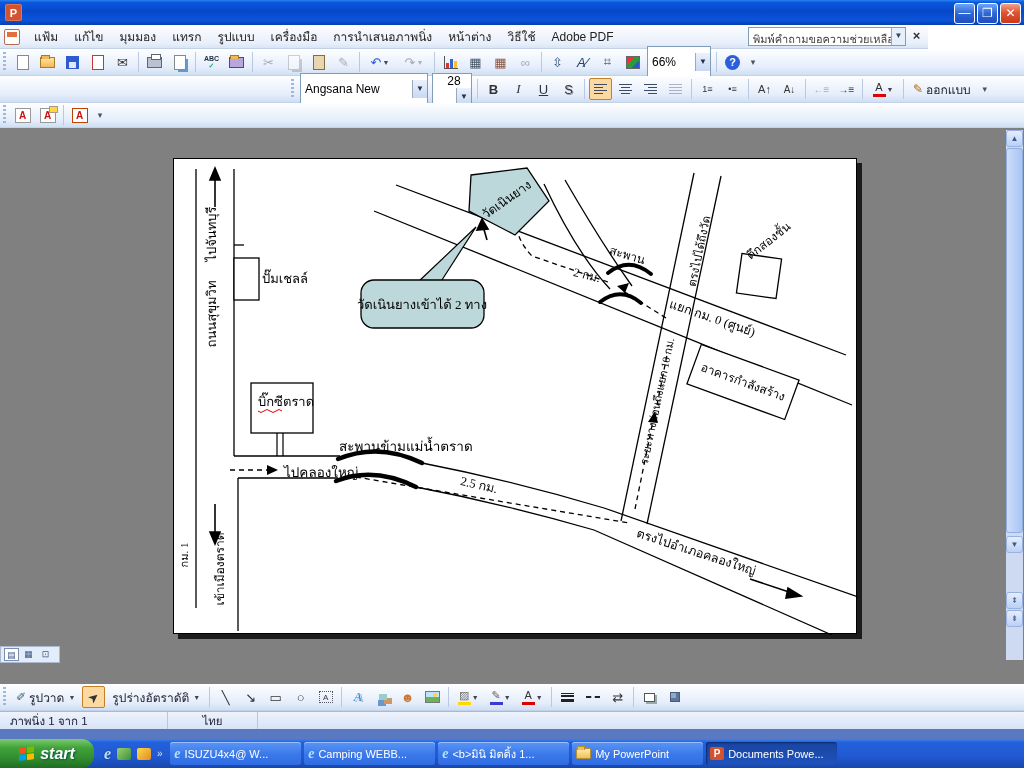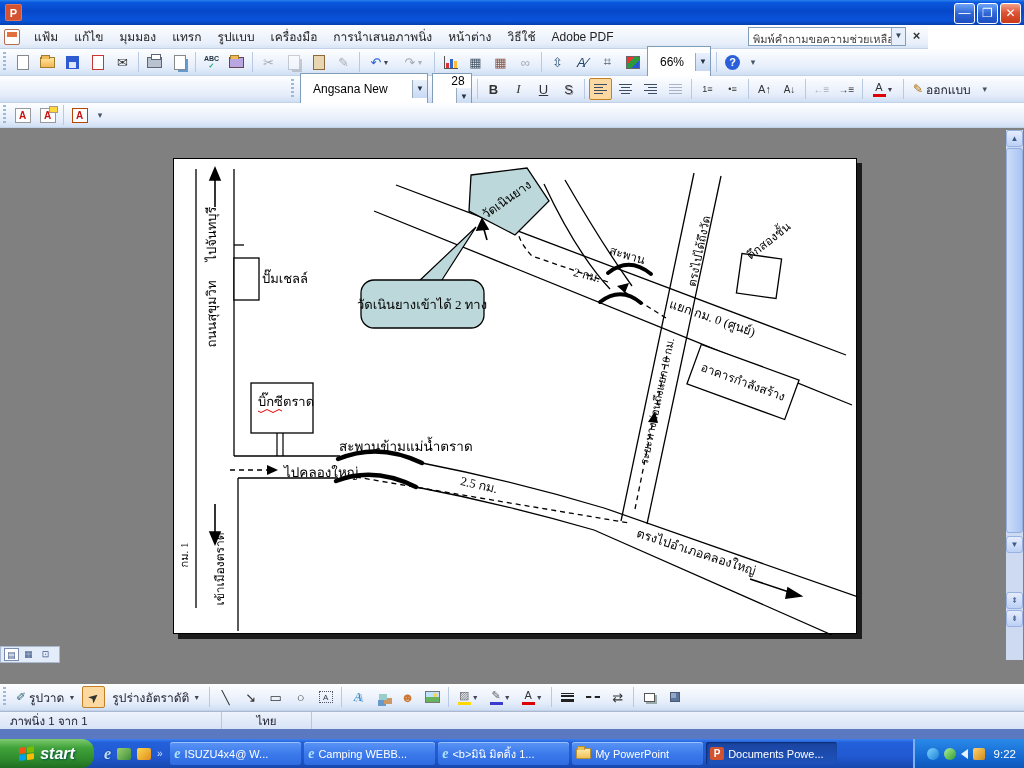--- a/index.html
+++ b/index.html
@@ -45,21 +45,21 @@
   #tb-pdf  { top:103px; height:25px; }
   .grip { width:5px; height:20px; margin:0 4px 0 3px;
     background:repeating-linear-gradient(180deg,#9db8dd 0 2px,transparent 2px 4px); width:3px; }
   .sep { width:1px; height:20px; background:#b9c9e2; margin:0 3px; }
   .tbtn { width:23px; height:22px; margin:0 1px; border:1px solid transparent; border-radius:2px;
     display:flex; align-items:center; justify-content:center; position:relative; font-size:13px; color:#333; }
   .tbtn.dis { opacity:.38; }
   .tbtn.on { background:#fcd9a0; border-color:#c57f25; }
   .dd-mini { font-size:7px; color:#445; margin-left:1px; }
   .combo { height:32px; background:#fff; border:1px solid #7f9db9; display:flex; align-items:center;
-    font-size:12px; padding-left:12px; position:relative; margin:0 2px; }
+    font-size:12px; padding-left:4px; position:relative; margin:0 2px; }
   .combo .dd { margin-left:auto; width:15px; height:18px; background:linear-gradient(180deg,#eaf1fd,#c8d9f3);
     border-left:1px solid #9ab; text-align:center; font-size:8px; line-height:17px; color:#234; }
   .chevron { margin-left:2px; width:12px; font-size:9px; color:#456; text-align:center; }
 
   
   .i-page { width:12px; height:15px; background:#fff; border:1px solid #888; }
   .i-folder { width:15px; height:11px; background:linear-gradient(180deg,#ffe49c,#f4b756); border:1px solid #a07e2c; position:relative; }
   .i-folder::before { content:""; position:absolute; left:0; top:-3px; width:7px; height:3px; background:#f4b756; border:1px solid #a07e2c; border-bottom:none; }
   .i-floppy { width:13px; height:13px; background:#2f5bd0; position:relative; }
   .i-floppy::after { content:""; position:absolute; left:3px; top:6px; width:7px; height:6px; background:#dfe7ff; }
@@ -573,21 +573,21 @@
   <div class="sep"></div>
   <div class="tbtn">
       <span class="i-shadowbox"></span>
     </div>
   <div class="tbtn">
       <span class="i-cube"></span>
     </div>
 </div>
 
 <div id="statusbar">
-  <div class="cell" style="width:222px;">ภาพนิ่ง 1 จาก 1</div>
+  <div class="cell" style="width:168px;">ภาพนิ่ง 1 จาก 1</div>
   <div class="cell" style="width:90px; justify-content:center;">ไทย</div>
 </div>
 
 <div id="desktop"></div>
 
 <div id="taskbar">
   <div id="startbtn">
     <span class="flag">
       <i style="background:#f65314;"></i>
         <i style="background:#7cbb00;"></i>
@@ -615,20 +615,13 @@
     <span>&lt;b&gt;มินิ มิตติ้ง 1...</span>
     </div>
   <div class="taskbtn">
     <span class="fold"></span>
     <span>My PowerPoint</span>
     </div>
   <div class="taskbtn active">
     <span class="ppt">P</span>
     <span>Documents Powe...</span>
     </div>
-  <div id="tray">
-    <span class="ti" style="background:linear-gradient(135deg,#7fd4ff,#1b7fd4);"></span>
-    <span class="ti" style="background:linear-gradient(135deg,#aef09a,#2f9a2f);"></span>
-    <span class="spk"></span>
-    <span class="ti" style="background:linear-gradient(135deg,#ffd36b,#d08a1e); border-radius:2px;"></span>
-    <span class="clock">9:22</span>
-  </div>
 </div>
 
 </body></html>

